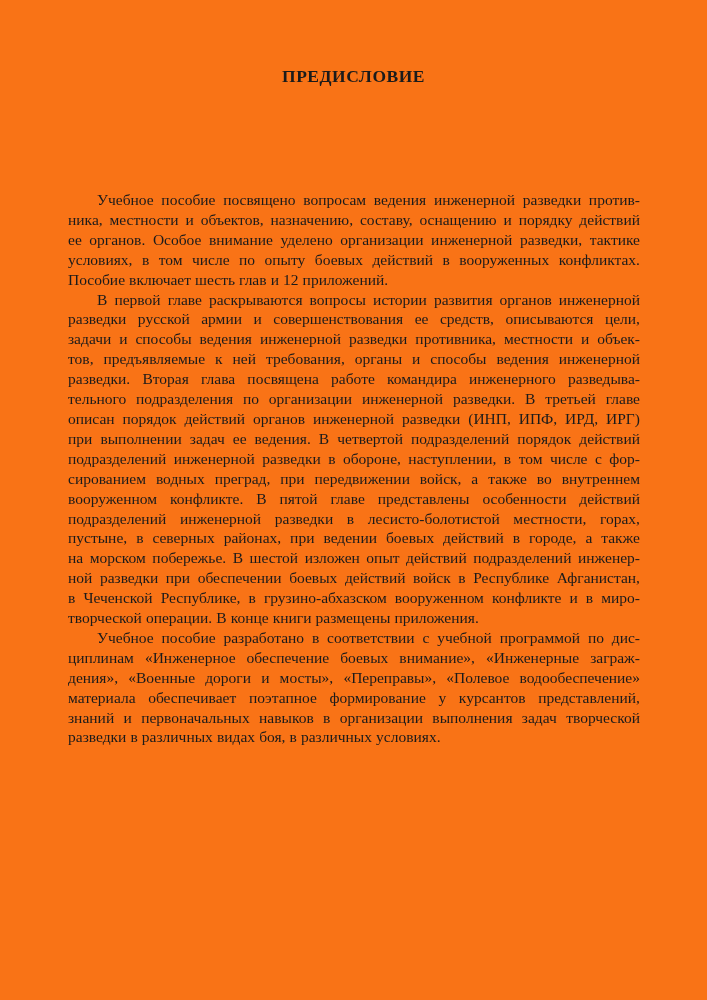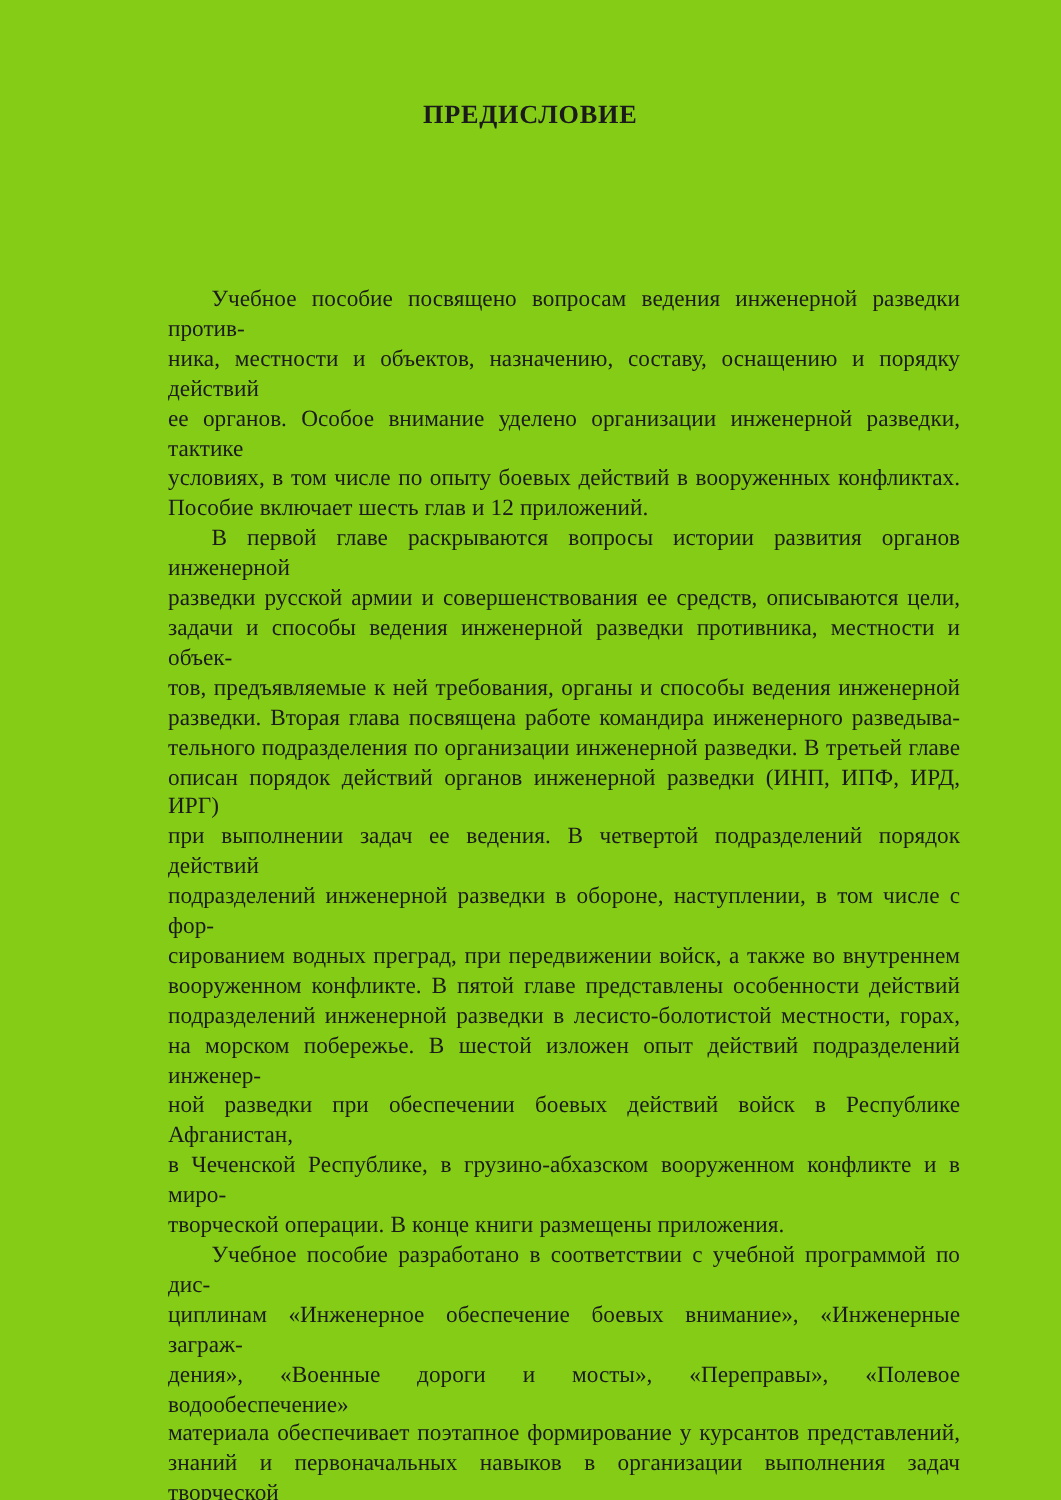--- a/index.html
+++ b/index.html
@@ -4,21 +4,21 @@
 <style>
   html, body {
     margin: 0;
     padding: 0;
     background: #ffffff;
   }
   .page {
     position: relative;
     width: 707px;
     height: 1000px;
-    background: #84cc16;
+    background: #f97316;
     overflow: hidden;
     font-family: "Liberation Serif", "DejaVu Serif", serif;
     color: #1b1b1b;
   }
   .doc-title {
     margin: 0;
     position: absolute;
     top: 66px;
     left: 0;
     width: 707px;
@@ -37,21 +37,20 @@
     line-height: 19.9px;
   }
   .para {
     margin: 0;
     padding: 0;
   }
   .line {
     text-align: justify;
     text-align-last: justify;
     word-spacing: 0.2px;
-    margin-left: 44px;
   }
   .line.first {
     text-indent: 29px;
   }
   .line.last {
     text-align-last: left;
   }
 </style>
 </head>
 <body>
@@ -72,20 +71,21 @@
         <div class="line">задачи и способы ведения инженерной разведки противника, местности и объек-</div>
         <div class="line">тов, предъявляемые к ней требования, органы и способы ведения инженерной</div>
         <div class="line">разведки. Вторая глава посвящена работе командира инженерного разведыва-</div>
         <div class="line">тельного подразделения по организации инженерной разведки. В третьей главе</div>
         <div class="line">описан порядок действий органов инженерной разведки (ИНП, ИПФ, ИРД, ИРГ)</div>
         <div class="line">при выполнении задач ее ведения. В четвертой подразделений порядок действий</div>
         <div class="line">подразделений инженерной разведки в обороне, наступлении, в том числе с фор-</div>
         <div class="line">сированием водных преград, при передвижении войск, а также во внутреннем</div>
         <div class="line">вооруженном конфликте. В пятой главе представлены особенности действий</div>
         <div class="line">подразделений инженерной разведки в лесисто-болотистой местности, горах,</div>
+        <div class="line">пустыне, в северных районах, при ведении боевых действий в городе, а также</div>
         <div class="line">на морском побережье. В шестой изложен опыт действий подразделений инженер-</div>
         <div class="line">ной разведки при обеспечении боевых действий войск в Республике Афганистан,</div>
         <div class="line">в Чеченской Республике, в грузино-абхазском вооруженном конфликте и в миро-</div>
         <div class="line last">творческой операции. В конце книги размещены приложения.</div>
       </div>
       <div class="para">
         <div class="line first">Учебное пособие разработано в соответствии с учебной программой по дис-</div>
         <div class="line">циплинам «Инженерное обеспечение боевых внимание», «Инженерные заграж-</div>
         <div class="line">дения», «Военные дороги и мосты», «Переправы», «Полевое водообеспечение»</div>
         <div class="line">материала обеспечивает поэтапное формирование у курсантов представлений,</div>

